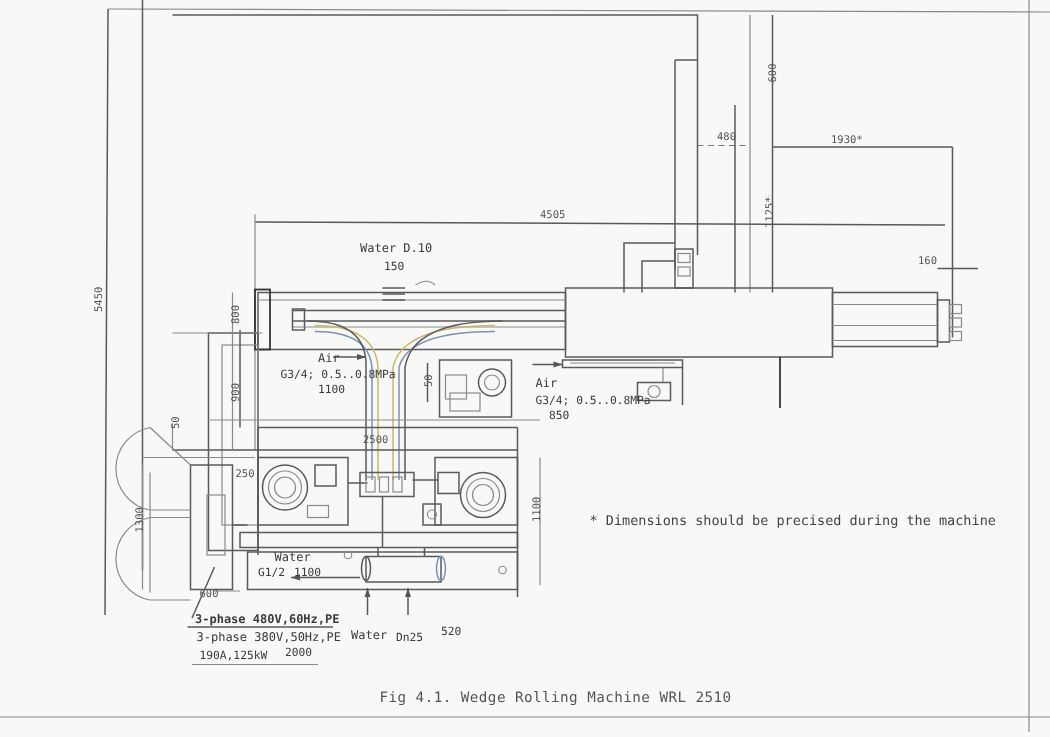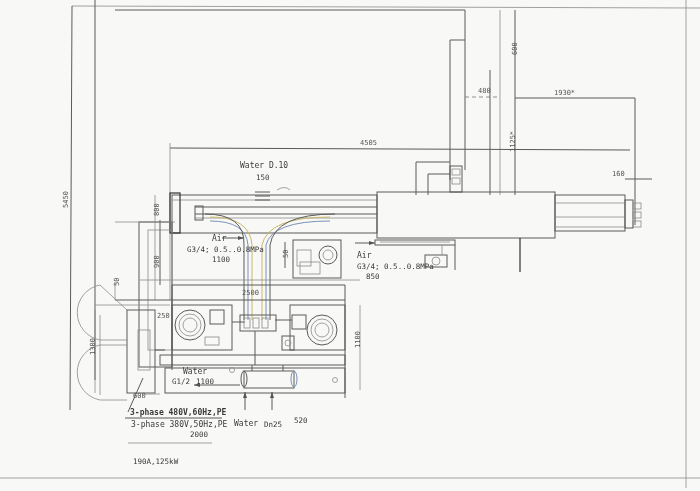--- a/index.html
+++ b/index.html
@@ -206,17 +206,19 @@
 <span class="lbl util" style="left:183px; top:368px;">Water</span>
 <span class="lbl util-s" style="left:172px; top:378px;">G1/2</span>
 <span class="lbl util-s" style="left:196px; top:378px;">1100</span>
 
 <span class="lbl util" style="left:234px; top:420px;">Water</span>
 <span class="lbl util-s" style="left:264px; top:421px;">Dn25</span>
 <span class="lbl util-s" style="left:294px; top:417px;">520</span>
 
 <span class="lbl util" style="left:130px; top:409px;font-weight:bold;">3-phase 480V,60Hz,PE</span>
 <span class="lbl util" style="left:131px; top:421px;text-align:right;">3-phase 380V,50Hz,PE</span>
-<span class="lbl util-s" style="left:133px; top:458px;">190A,125kW</span>
+<span class="lbl util-s" style="left:133px; top:433px;">190A,125kW</span>
 <span class="lbl util-s" style="left:190px; top:431px;">2000</span>
 
+<span class="lbl note" style="left:393px; top:344px;">* Dimensions should be precised during the machine</span>
+<span class="lbl cap" style="left:253px; top:461px;">Fig 4.1. Wedge Rolling Machine WRL 2510</span>
 
 </div>
 
 </body></html>

